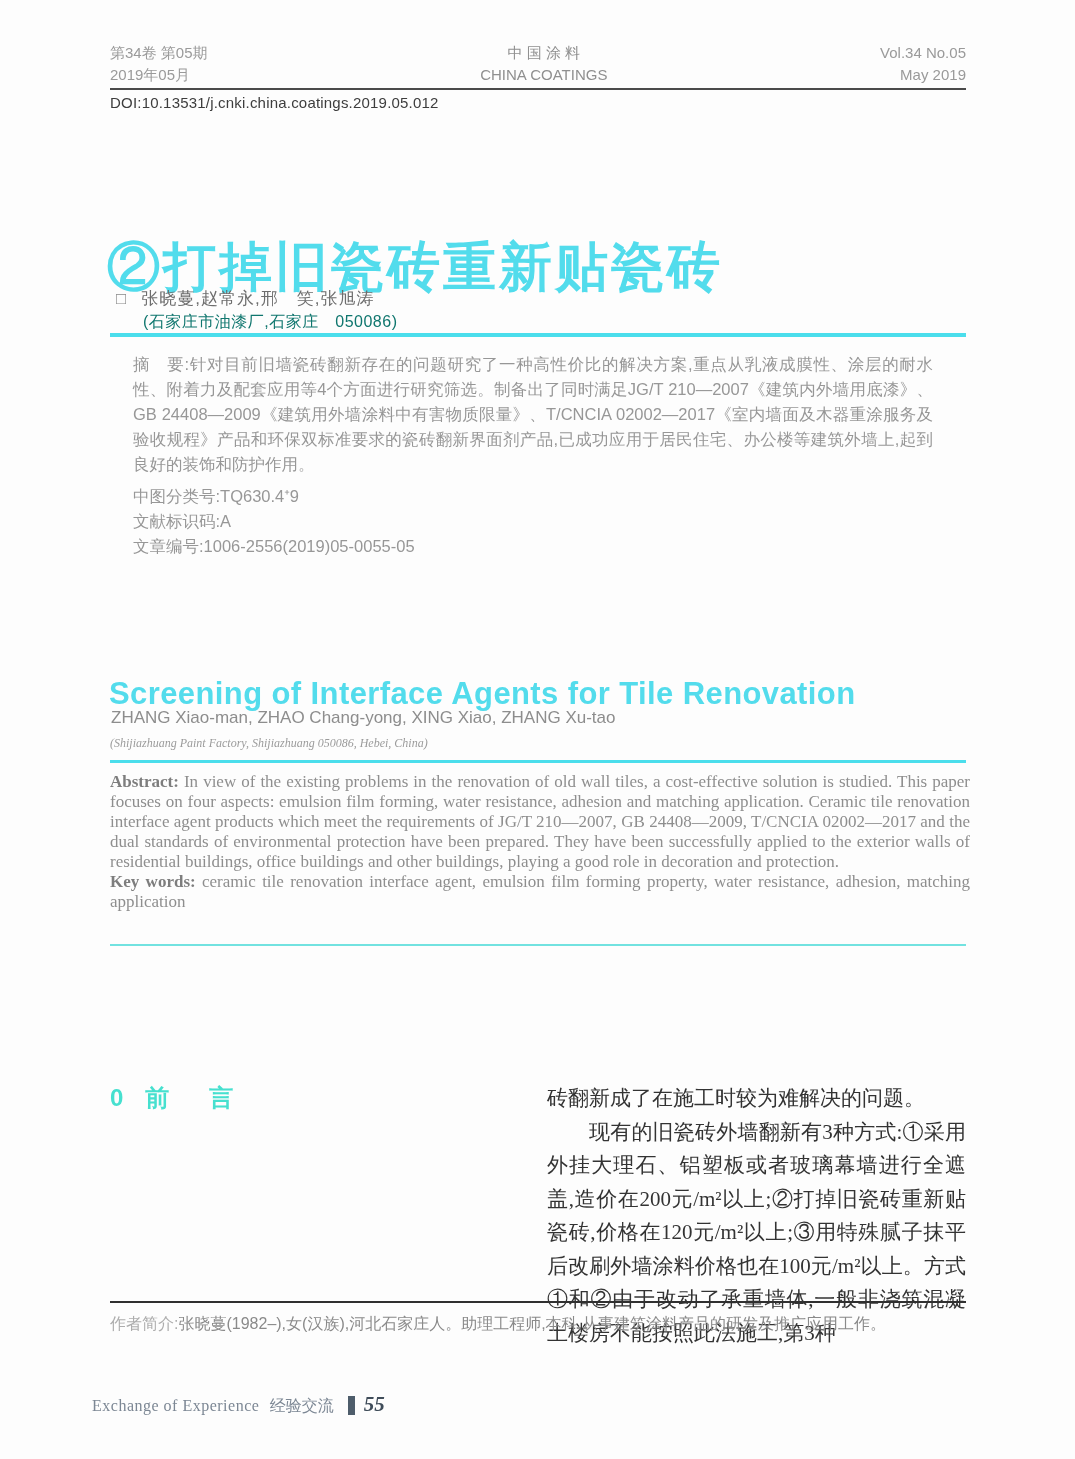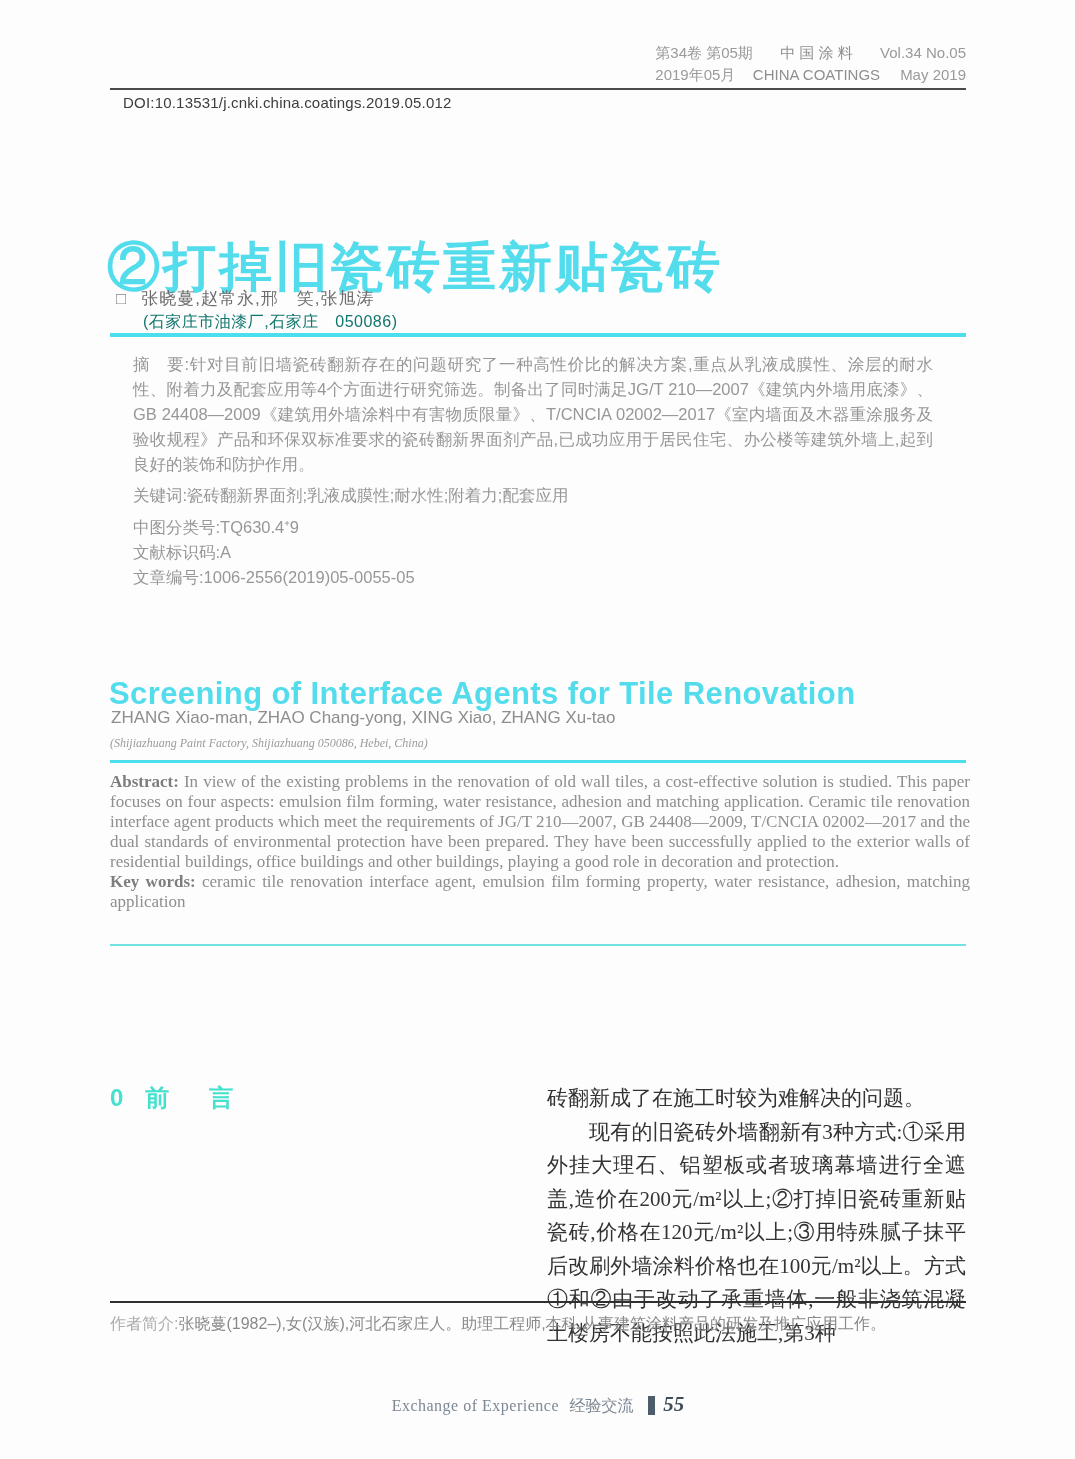--- a/index.html
+++ b/index.html
@@ -7,28 +7,28 @@
     position:relative;
     width:1075px;height:1459px;
     background:#fdfdfd;
     margin:0 auto;
     overflow:hidden;
     font-family:"Liberation Sans", sans-serif;
   }
   
   .jheader{
     position:absolute;top:42px;left:110px;width:856px;
-    display:flex;justify-content:flex-end;
+    display:flex;justify-content:space-between;
     font-size:15px;line-height:22px;color:#9a9a9a;
   }
   .jheader .col{display:flex;flex-direction:column;}
   .jheader .center{text-align:center;color:#8f8f8f;}
   .jheader .right{text-align:right;}
   .header-rule{position:absolute;top:88px;left:110px;width:856px;height:2px;background:#4a4a4a;}
-  .doi{position:absolute;top:94px;left:110px;font-size:15px;color:#3d3d3d;letter-spacing:.2px;margin-left:13px;}
+  .doi{position:absolute;top:94px;left:110px;font-size:15px;color:#3d3d3d;letter-spacing:.2px;}
 
   
   .cn-title{
     position:absolute;top:196px;left:107px;
     font-size:53px;font-weight:bold;color:#52dcec;
     letter-spacing:3px;white-space:nowrap;
   }
   .cn-authors{
     position:absolute;top:287px;left:116px;
     font-size:17px;color:#6d6d6d;letter-spacing:1px;
@@ -95,22 +95,22 @@
   .footnote-rule{position:absolute;top:1301px;left:110px;width:856px;height:2px;background:#303030;}
   .footnote{
     position:absolute;top:1310px;left:110px;width:856px;
     font-size:16px;line-height:27px;color:#8a8a8a;
   }
   .footnote .lbl{color:#adadad;}
   .footnote p{margin:0;}
 
   
   .pfooter{
-    position:absolute;top:1392px;left:110px;width:856px;
-    text-align:center;color:#7c8794;font-size:16px;
+    position:absolute;top:1392px;left:92px;width:856px;
+    text-align:left;color:#7c8794;font-size:16px;
   }
   .pfooter .en{font-family:"Liberation Serif", serif;letter-spacing:.5px;}
   .pfooter .cn{margin-left:6px;}
   .pfooter .bar{
     display:inline-block;width:7px;height:19px;background:#4e5d6b;
     vertical-align:-4px;margin:0 4px 0 10px;
   }
   .pfooter .pageno{
     font-family:"Liberation Serif", serif;font-style:italic;font-weight:bold;
     font-size:21px;color:#3f4c59;
@@ -140,21 +140,20 @@
 
   <h1 class="cn-title">②打掉旧瓷砖重新贴瓷砖</h1>
   <div class="cn-authors">
     <span class="marker">□</span><span>张晓蔓,赵常永,邢　笑,张旭涛</span>
   </div>
   <div class="cn-affil">(石家庄市油漆厂,石家庄　050086)</div>
   <div class="rule-cyan-1"></div>
 
   <div class="cn-meta">
     <p><span class="lbl">摘　要:</span><span>针对目前旧墙瓷砖翻新存在的问题研究了一种高性价比的解决方案,重点从乳液成膜性、涂层的耐水性、附着力及配套应用等4个方面进行研究筛选。制备出了同时满足JG/T 210—2007《建筑内外墙用底漆》、GB 24408—2009《建筑用外墙涂料中有害物质限量》、T/CNCIA 02002—2017《室内墙面及木器重涂服务及验收规程》产品和环保双标准要求的瓷砖翻新界面剂产品,已成功应用于居民住宅、办公楼等建筑外墙上,起到良好的装饰和防护作用。</span></p>
-    <p class="kw"><span class="lbl">关键词:</span><span>瓷砖翻新界面剂;乳液成膜性;耐水性;附着力;配套应用</span></p>
     <div class="cls-row">
       <span><span>中图分类号:</span><span>TQ630.4⁺9</span></span>
       <span><span>文献标识码:</span><span>A</span></span>
       <span><span>文章编号:</span><span>1006-2556(2019)05-0055-05</span></span>
     </div>
   </div>
 
   <h2 class="en-title">Screening of Interface Agents for Tile Renovation</h2>
   <div class="en-authors">ZHANG Xiao-man, ZHAO Chang-yong, XING Xiao, ZHANG Xu-tao</div>
   <div class="en-affil">(Shijiazhuang Paint Factory, Shijiazhuang 050086, Hebei, China)</div>

